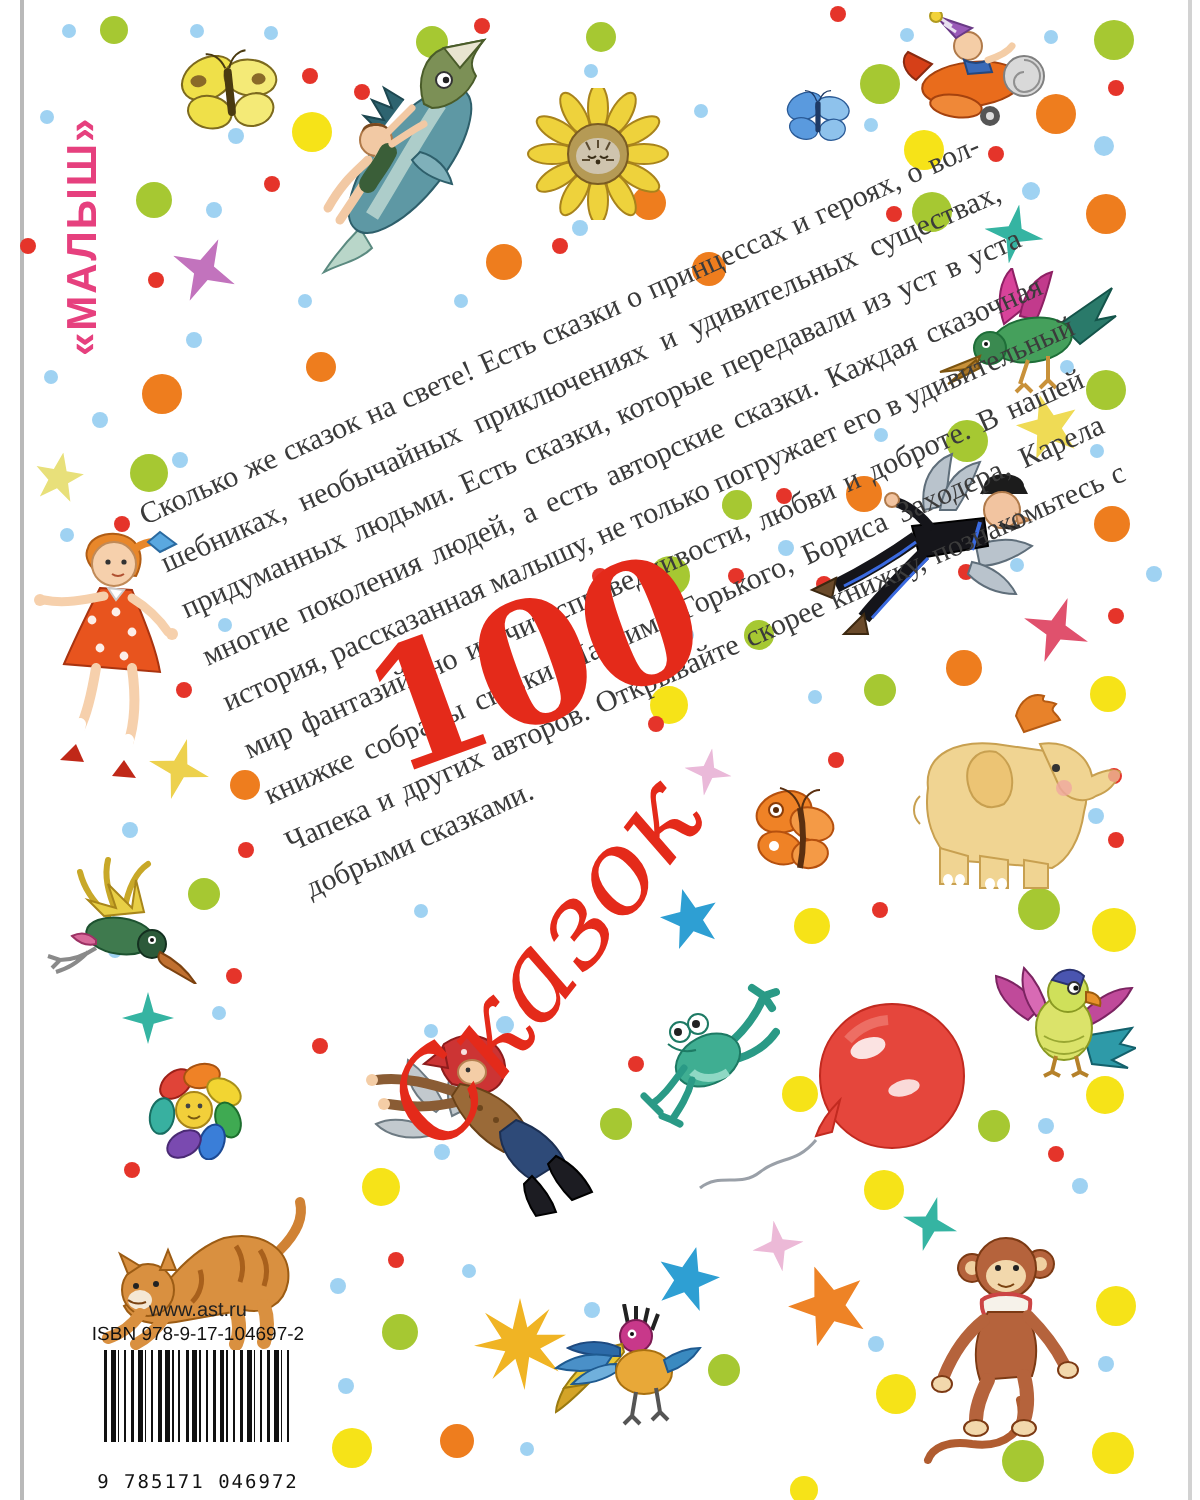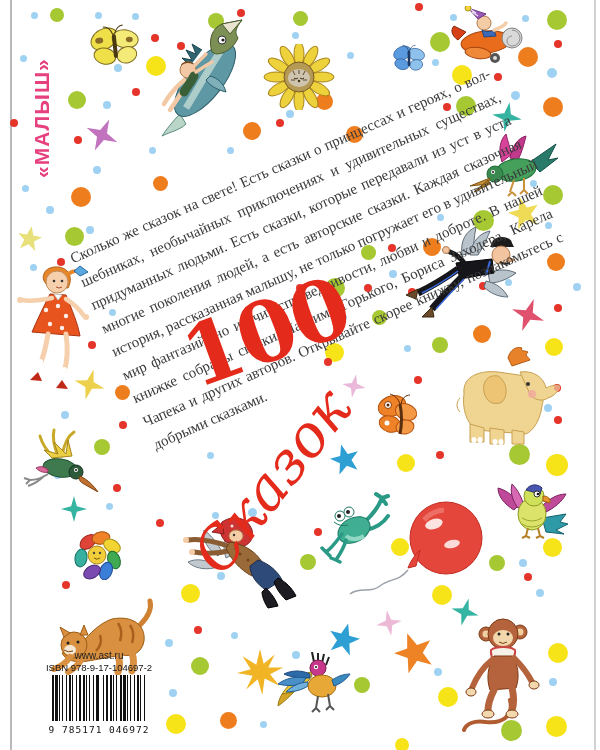--- a/index.html
+++ b/index.html
@@ -30,21 +30,21 @@
   #title-skazok{position:absolute;left:157px;top:452px;width:230px;z-index:3;color:#e42a1a;
     font-family:"DejaVu Serif", serif;font-style:italic;font-size:58px;text-align:center;
     transform:rotate(-52deg);line-height:1;}
   #isbn-block{position:absolute;left:44px;top:650px;width:110px;z-index:4;text-align:center;}
   #website{font-size:10px;color:#222;}
   #isbn-text{font-size:9.5px;color:#111;margin-top:1px;white-space:nowrap;}
   #barcode{margin:2px auto 0;width:94px;height:46px;background:
      repeating-linear-gradient(90deg,#111 0 1.6px,#fff 1.6px 3.4px,#111 3.4px 5.8px,#fff 5.8px 6.8px,
        #111 6.8px 7.6px,#fff 7.6px 10px,#111 10px 11px,#fff 11px 13.6px);}
   #barcode-digits{font-family:"DejaVu Sans Mono", monospace;font-size:9.5px;color:#111;
-     letter-spacing:1px;margin-top:3px;white-space:nowrap;text-align:center;}
+     letter-spacing:1px;margin-top:15px;white-space:nowrap;text-align:center;}
 </style>
 </head>
 <body>
 
 <div id="edgeL" class="edge"></div>
 <div id="edgeR" class="edge"></div>
 
 <div id="dots-layer">
     <div class="dot" style="left: 50px; top: 8px; width: 14px; height: 14px; background: rgb(166, 200, 50);"></div>
     <div class="dot" style="left: 30.5px; top: 11.5px; width: 7px; height: 7px; background: rgb(159, 210, 242);"></div>

